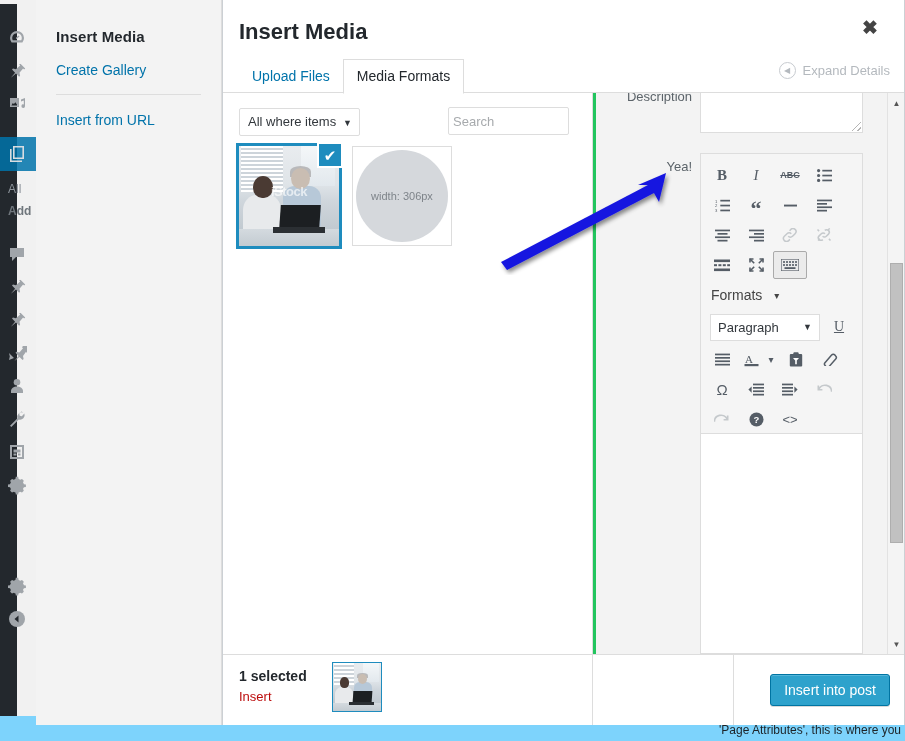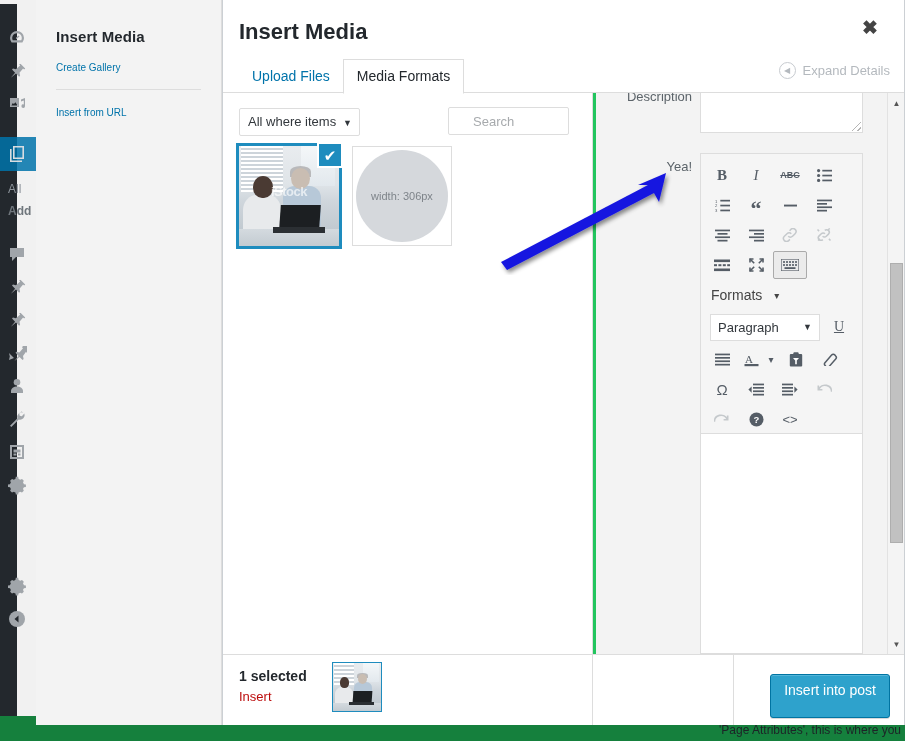--- a/index.html
+++ b/index.html
@@ -41,21 +41,21 @@
   }
   .bg-frag { position: absolute; font-size: 12px; color: #23282d; white-space: nowrap; }
   .bg-frag.link { color: #0073aa; text-decoration: underline; }
   .bg-blue-box {
     position: absolute; background: #1d5771; color: #cfe3ec;
     font-size: 12px; padding: 2px 3px; white-space: nowrap;
   }
   .bg-line { position: absolute; background: #e0e0e0; height: 1px; }
   .bg-bottom-strip {
     position: absolute; left: 0; right: 0; bottom: 0; height: 25px;
-    background: #15803d;
+    background: #7dd3fc;
   }
   .bg-bottom-text {
     position: absolute; bottom: 3px; right: 4px;
     font-size: 12px; color: #1d2327; white-space: nowrap;
   }
   .bg-white-strip {
     position: absolute; left: 36px; right: 30px; bottom: 25px; height: 14px;
     background: #fff;
   }
 
@@ -63,21 +63,21 @@
   .media-menu {
     position: absolute; left: 36px; top: 0; width: 186px; height: 725px;
     background: #f3f3f3; border-right: 1px solid #ddd;
     padding: 28px 20px 0 20px;
   }
   .media-menu-title {
     font-size: 15px; font-weight: bold; color: #23282d;
     margin-bottom: 17px; letter-spacing: .1px;
   }
   .media-menu-item {
-    font-size: 10px; color: #0073aa; margin-bottom: 12px; cursor: pointer;
+    font-size: 14px; color: #0073aa; margin-bottom: 12px; cursor: pointer;
   }
   .media-menu-sep {
     height: 1px; background: #ddd; margin: 16px 0 17px 0;
   }
 
   
   .media-modal {
     position: absolute; left: 222px; top: 0; width: 683px; height: 725px;
     background: #fff; border: 1px solid #ccd0d4;
     border-top: none; border-bottom: none;
@@ -141,21 +141,21 @@
     cursor: pointer;
   }
   .filter-caret {
     position: absolute; right: 7px; top: 0; line-height: 28px;
     font-size: 9px; color: #32373c;
   }
   .search-input {
     position: absolute; left: 225px; top: 14px;
     width: 121px; height: 28px;
     border: 1px solid #ddd; border-radius: 2px; background: #fff;
-    font-size: 13px; color: #72777c; padding: 0 24px; line-height: 26px;
+    font-size: 13px; color: #72777c; padding: 0 4px; line-height: 26px;
     font-family: "Liberation Sans", sans-serif;
   }
   .search-input::placeholder { color: #a7aaad; }
 
   
   .attachments-grid {
     position: absolute; left: 16px; top: 53px; display: flex; gap: 13px;
   }
   .attachment {
     position: relative; width: 100px; height: 100px; cursor: pointer;
@@ -310,21 +310,21 @@
   .sel-clear {
     position: absolute; left: 16px; top: 34px;
     font-size: 13px; color: #bc0b0b; cursor: pointer;
   }
   .sel-thumb {
     position: absolute; left: 110px; top: 8px; width: 48px; height: 48px;
     outline: 2px solid #1e8cbe; outline-offset: -1px;
   }
   .insert-btn {
     position: absolute; right: 14px; top: 19px;
-    height: 44px; padding: 0 13px; line-height: 30px;
+    height: 32px; padding: 0 13px; line-height: 30px;
     background: #2ea2cc; border: 1px solid #0074a2; border-radius: 3px;
     color: #fff; font-size: 14px; cursor: pointer;
     box-shadow: inset 0 1px 0 rgba(120,200,230,.5), 0 1px 0 rgba(0,0,0,.15);
   }
   .footer-div {
     position: absolute; top: 0; bottom: 0; width: 1px; background: #ddd;
   }
 
   
   .annot-arrow {

